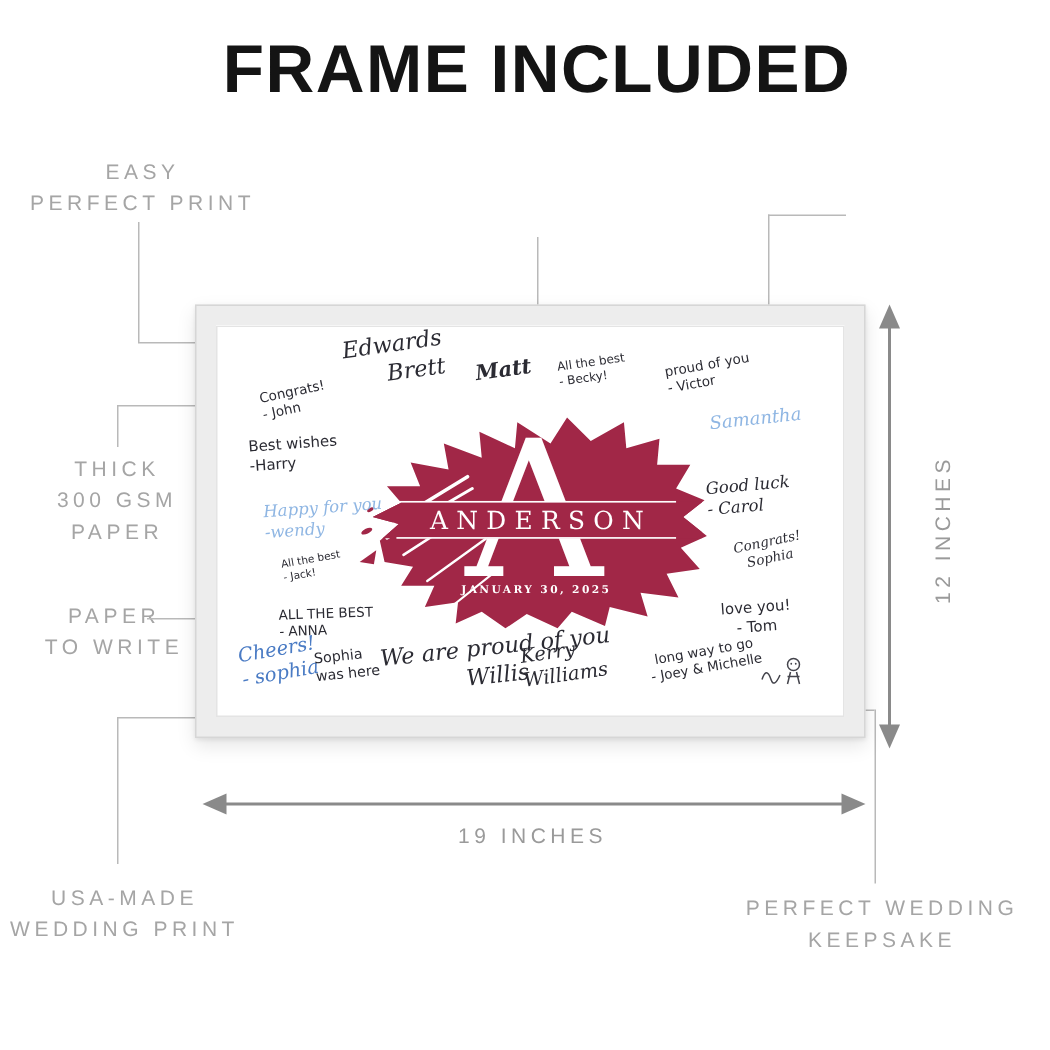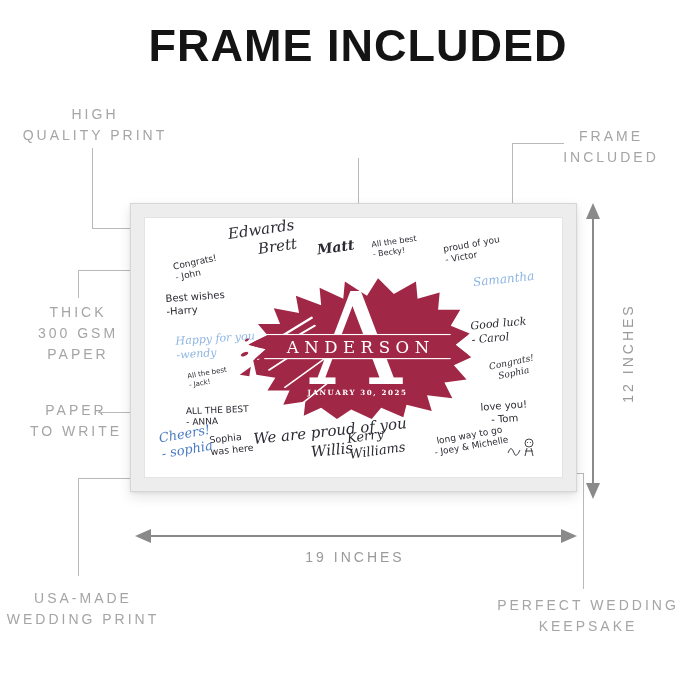--- a/index.html
+++ b/index.html
@@ -74,26 +74,22 @@
   .sig-doodle{left:362px;top:220px;}
 </style>
 </head>
 <body>
 
 <div id="stage">
 
   <div class="main-title">FRAME INCLUDED</div>
 
   <div class="callout co-hqp">
-    <div>HIGH</div>
-    <div>QUALITY PRINT</div>
-  </div>
-  <div class="callout co-fi">
-    <div>FRAME</div>
-    <div>INCLUDED</div>
+    <div>EASY</div>
+    <div>PERFECT PRINT</div>
   </div>
   <div class="callout co-thick">
     <div>THICK</div>
     <div>300 GSM</div>
     <div>PAPER</div>
   </div>
   <div class="callout co-easy">
     <div>PAPER</div>
     <div>TO WRITE</div>
   </div>

